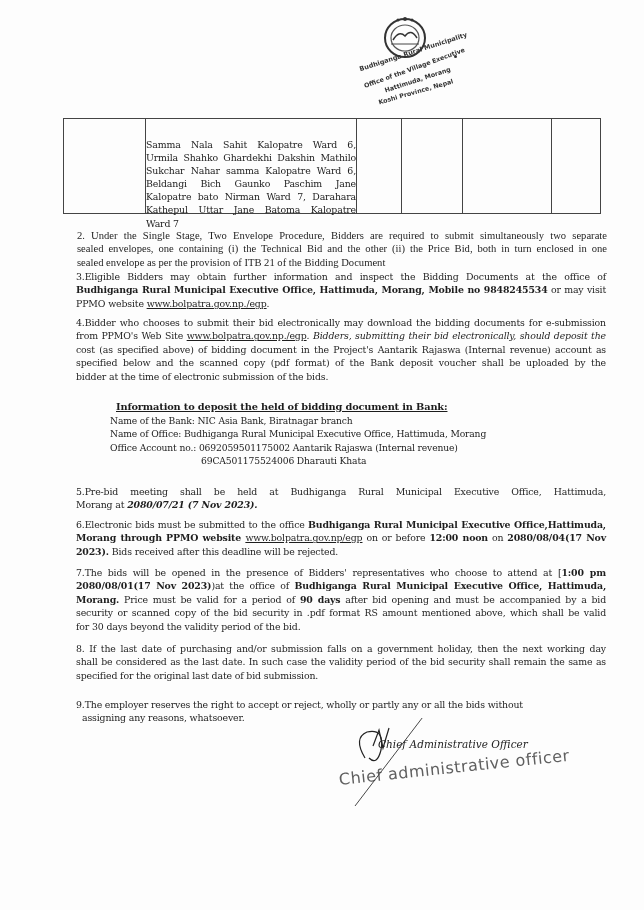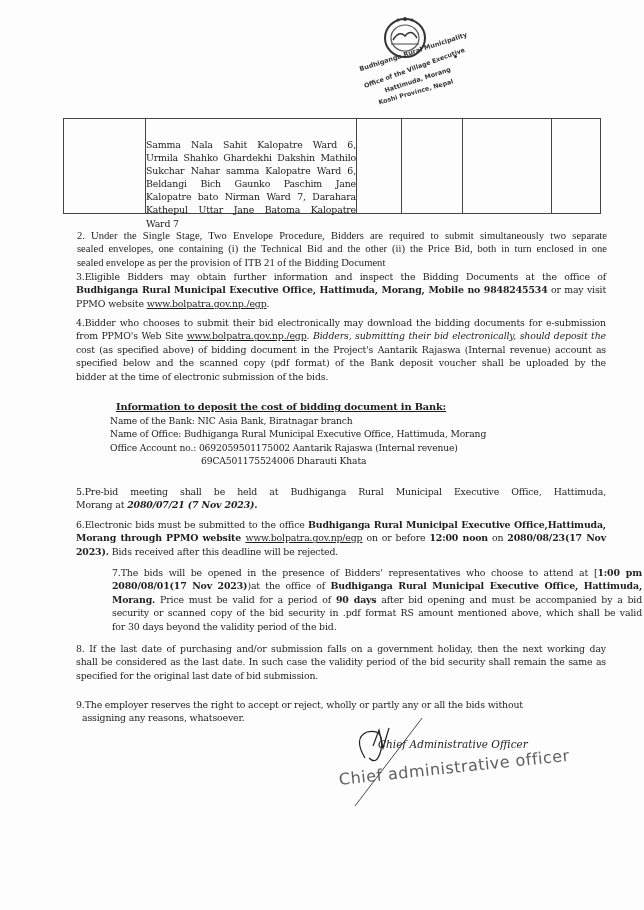--- a/index.html
+++ b/index.html
@@ -95,39 +95,39 @@
 
   <div class="para cam lines" style="top:316px;">
     <span>4.Bidder who chooses to submit their bid electronically may download the bidding documents for e-submission</span>
     <span><span style="display:inline;">from PPMO's Web Site </span><u class="link">www.bolpatra.gov.np./egp</u><span style="display:inline;font-style:italic;">. Bidders, submitting their bid electronically, should deposit the</span></span>
     <span>cost (as specified above) of bidding document in the Project's Aantarik Rajaswa (Internal revenue) account  as</span>
     <span>specified below and the scanned copy (pdf format) of the Bank deposit voucher shall be uploaded by the</span>
     <span class="last">bidder at the time of electronic submission of the bids.</span>
   </div>
 
   <div class="bank cam">
-    <div class="head">Information to deposit the cost of bidding document in Bank:</div>
+    <div class="head">Information to deposit the held of bidding document in Bank:</div>
     <div class="row">Name of the Bank: NIC Asia Bank, Biratnagar branch</div>
     <div class="row">Name of Office:   Budhiganga Rural Municipal Executive Office, Hattimuda, Morang</div>
     <div class="row">Office Account no.: 0692059501175002 Aantarik Rajaswa (Internal revenue)</div>
     <div class="row indent">69CA501175524006   Dharauti Khata</div>
   </div>
 
   <div class="para cam lines" style="top:485px;">
     <span>5.Pre-bid meeting shall be held at Budhiganga Rural Municipal Executive Office, Hattimuda,</span>
     <span class="last"><span style="display:inline;">Morang at </span><b><i>2080/07/21 (7 Nov 2023).</i></b></span>
   </div>
 
   <div class="para cam lines" style="top:518px;">
     <span><span style="display:inline;">6.Electronic bids must be submitted to the office </span><b>Budhiganga Rural Municipal Executive Office,Hattimuda,</b></span>
-    <span><b>Morang</b><span style="display:inline;font-weight:bold;"> through PPMO website </span><u class="link">www.bolpatra.gov.np/egp</u><span style="display:inline;"> on or before </span><b>12:00 noon</b><span style="display:inline;"> on </span><b>2080/08/23(17 Nov</b></span>
+    <span><b>Morang</b><span style="display:inline;font-weight:bold;"> through PPMO website </span><u class="link">www.bolpatra.gov.np/egp</u><span style="display:inline;"> on or before </span><b>12:00 noon</b><span style="display:inline;"> on </span><b>2080/08/04(17 Nov</b></span>
     <span class="last"><b>2023).</b><span style="display:inline;"> Bids received after this deadline will be rejected.</span></span>
   </div>
 
-  <div class="para cam lines" style="top:566px;margin-left:36px;">
+  <div class="para cam lines" style="top:566px;">
     <span><span style="display:inline;">7.The bids will be opened in the presence of Bidders' representatives who choose to attend at [</span><b>1:00 pm</b></span>
     <span><b>2080/08/01(17 Nov 2023)</b><span style="display:inline;">)at the office of </span><b>Budhiganga Rural Municipal Executive Office, Hattimuda,</b></span>
     <span><b>Morang.</b><span style="display:inline;"> Price must be valid for a period of </span><b>90 days</b><span style="display:inline;"> after bid opening and must be accompanied by a bid</span></span>
     <span>security or scanned copy of the bid security in .pdf format RS amount mentioned above, which shall be valid</span>
     <span class="last">for 30 days beyond the validity period of the bid.</span>
   </div>
 
   <div class="para cam lines" style="top:642px;">
     <span>8. If the last date of purchasing and/or submission falls on a government holiday, then the next working day</span>
     <span>shall be considered as the last date. In such case the validity period of the bid security shall remain the same as</span>

